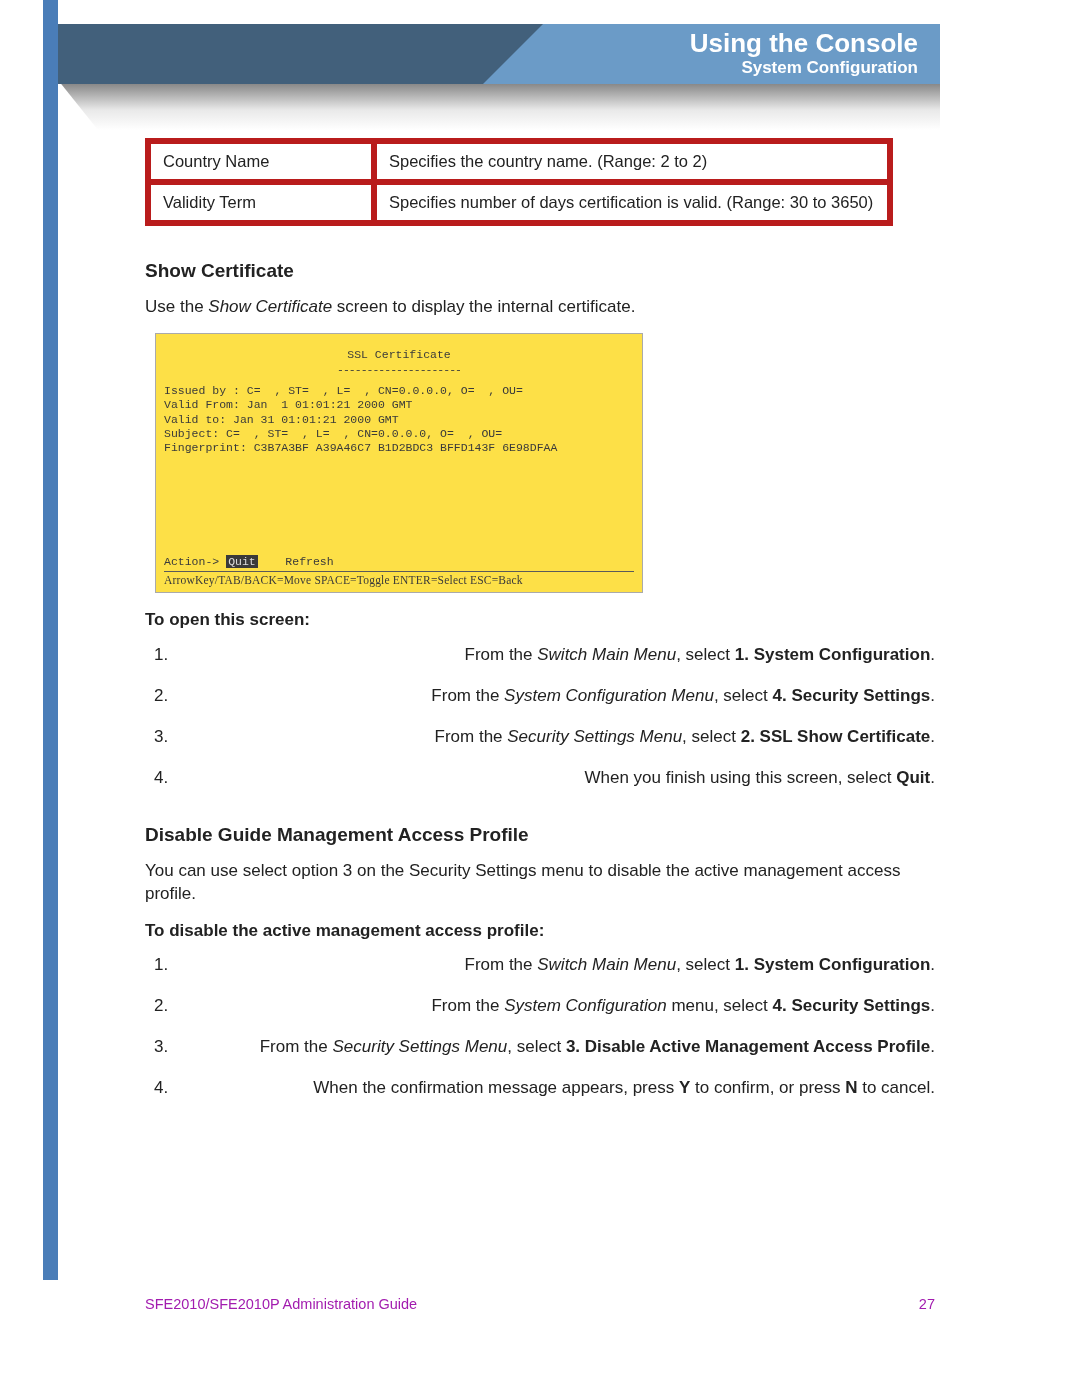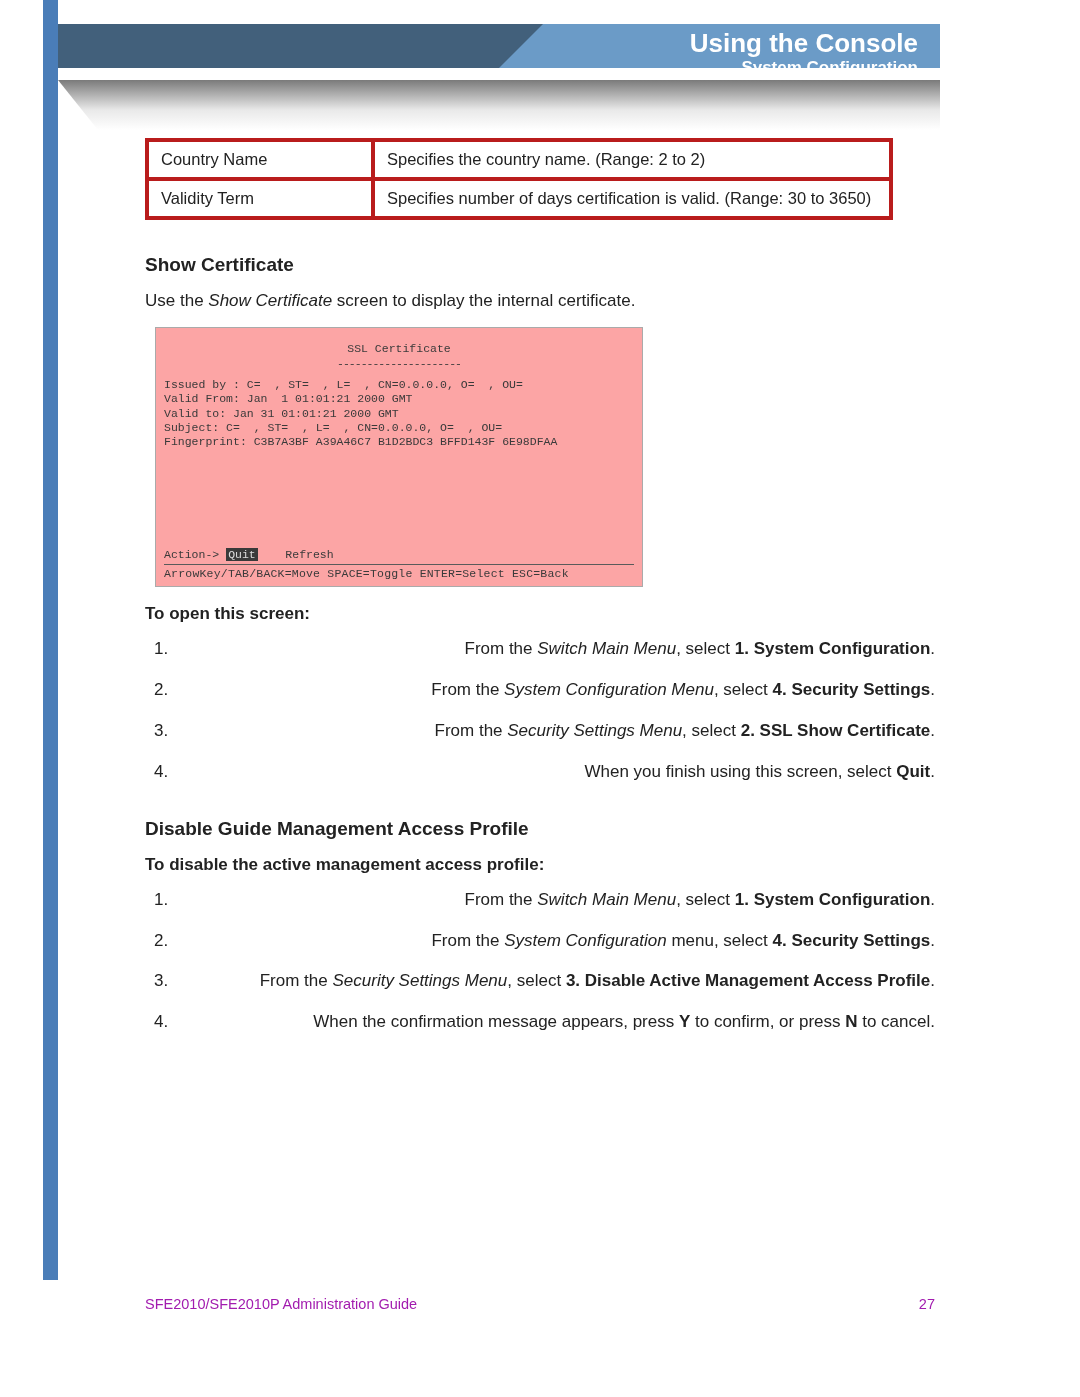--- a/index.html
+++ b/index.html
@@ -18,21 +18,21 @@
     top: 0;
     width: 15px;
     height: 1280px;
     background: #4a7db8;
   }
   .header-banner {
     position: absolute;
     left: 58px;
     top: 24px;
     width: 882px;
-    height: 44px;
+    height: 60px;
     background: #6b9bc7;
     text-align: right;
     padding: 6px 22px 0 0;
     color: #fff;
     overflow: hidden;
   }
   .header-banner .shadow {
     position: absolute;
     left: 0;
     top: 0;
@@ -75,39 +75,39 @@
     left: 145px;
     top: 138px;
     width: 790px;
   }
   table.spec {
     border-collapse: collapse;
     width: 748px;
     font-size: 16.5px;
   }
   table.spec td {
-    border: 4px solid #b91c1c;
+    border: 6px solid #b91c1c;
     padding: 8px 12px;
     vertical-align: top;
   }
   table.spec td:first-child { width: 226px; }
   h3 {
     font-size: 19px;
     font-weight: 700;
     margin-top: 34px;
     margin-bottom: 14px;
   }
   p { margin-bottom: 14px; line-height: 1.35; }
   .terminal {
     width: 488px;
     height: 260px;
     border: 1.5px solid #aaa;
     margin: 10px 0 16px 10px;
     padding: 14px 8px 6px 8px;
-    background: #fca5a5;
+    background: #fde047;
     font-family: "Courier New", monospace;
     font-size: 11.5px;
     color: #3a3a3a;
     display: flex;
     flex-direction: column;
     position: relative;
   }
   .terminal .t-title {
     text-align: center;
     margin-bottom: 2px;
@@ -128,21 +128,21 @@
   .terminal .t-action .hl {
     background: #3a3a3a;
     color: #dcdcdc;
     padding: 0 2px;
   }
   .terminal hr {
     border: none;
     border-top: 1px solid #5a5a5a;
     margin: 3px 0 2px 0;
   }
-  .terminal .t-hint { letter-spacing: 0.2px; }
+  .terminal .t-hint { letter-spacing: 0.2px; font-family: Liberation Serif, serif; }
   .toopen {
     font-weight: 700;
     margin: 14px 0 12px 0;
   }
   ol.steps {
     list-style: decimal;
     padding-left: 28px;
     text-align: right;
   }
   ol.steps li {
@@ -210,20 +210,21 @@
 
   <p class="toopen">To open this screen:</p>
   <ol class="steps">
     <li><span>From the </span><i>Switch Main Menu</i><span>, select </span><b>1. System Configuration</b><span>.</span></li>
     <li><span>From the </span><i>System Configuration Menu</i><span>, select </span><b>4. Security Settings</b><span>.</span></li>
     <li><span>From the </span><i>Security Settings Menu</i><span>, select </span><b>2. SSL Show Certificate</b><span>.</span></li>
     <li><span>When you finish using this screen, select </span><i></i><span></span><b>Quit</b><span>.</span></li>
   </ol>
 
   <h3>Disable Guide Management Access Profile</h3>
+  <p>You can use select option 3 on the Security Settings menu to disable the active management access profile.</p>
 
   <p class="toopen">To disable the active management access profile:</p>
   <ol class="steps">
     <li><span>From the </span><i>Switch Main Menu</i><span>, select </span><b>1. System Configuration</b><span>.</span></li>
     <li><span>From the </span><i>System Configuration</i><span> menu, select </span><b>4. Security Settings</b><span>.</span></li>
     <li><span>From the </span><i>Security Settings Menu</i><span>, select </span><b>3. Disable Active Management Access Profile</b><span>.</span></li>
     <li><span>When the confirmation message appears, press </span><i></i><span></span><b>Y</b><span> to confirm, or press </span><b>N</b><span> to cancel.</span></li>
   </ol>
 
 </div>

